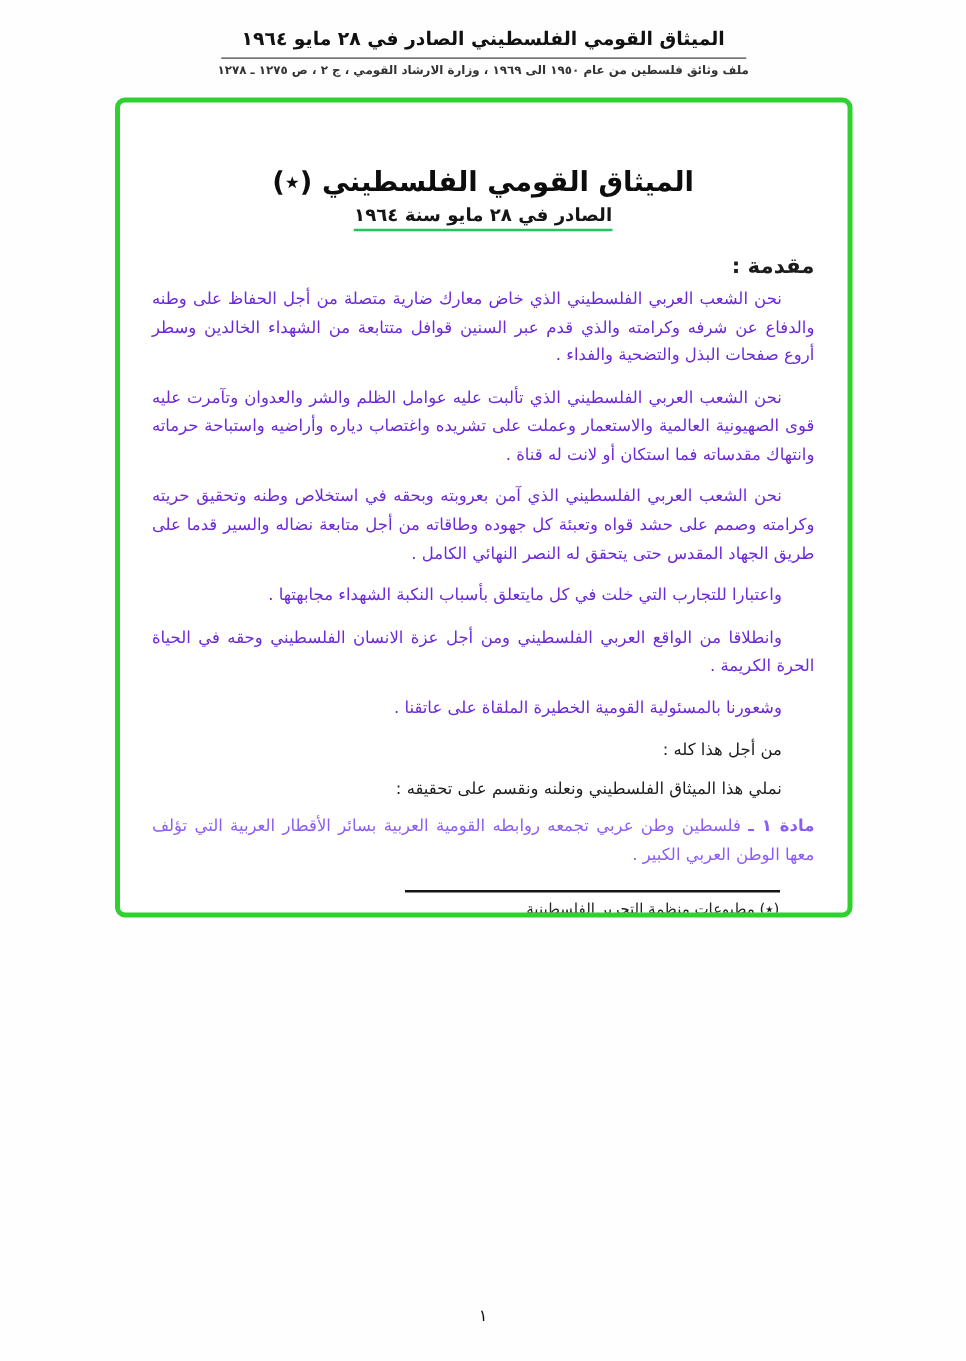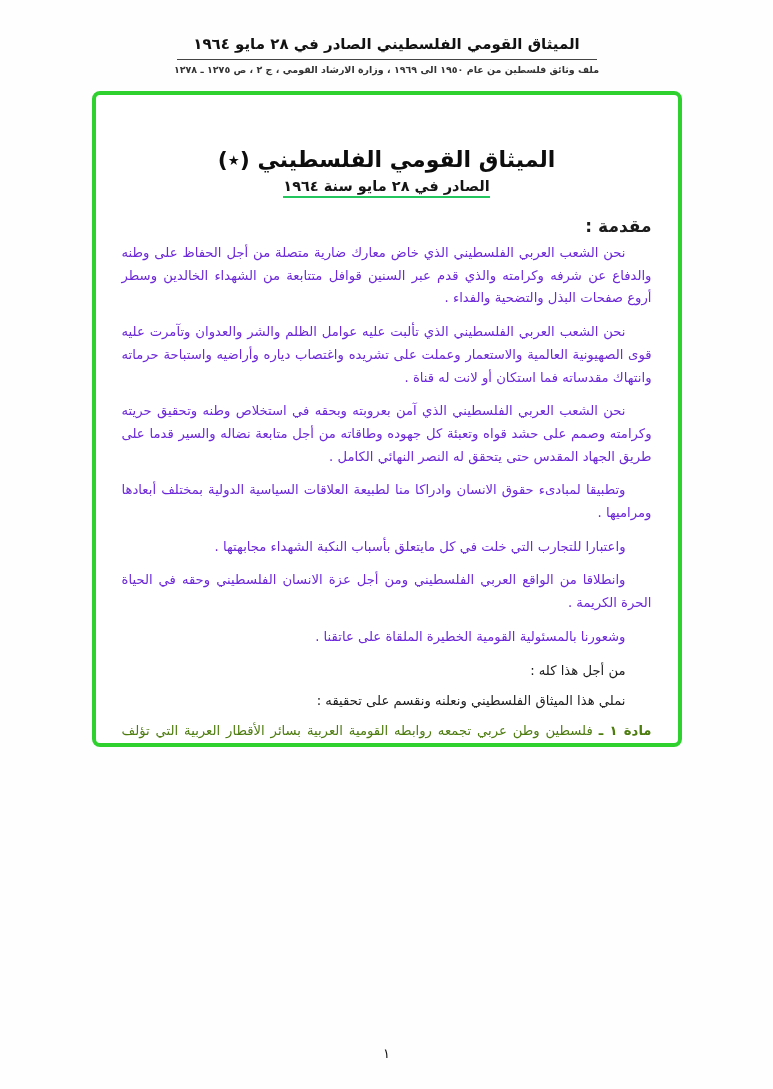--- a/index.html
+++ b/index.html
@@ -14,21 +14,21 @@
     direction: rtl;
   }
   .page {
     position: relative;
     width: 773px;
     height: 1089px;
     background: #fefefe;
     overflow: hidden;
   }
   .top-header {
-    padding-top: 35px;
+    padding-top: 22px;
     text-align: center;
   }
   .top-header .hdr-title {
     font-size: 15px;
     font-weight: bold;
     color: #111;
     letter-spacing: 0.2px;
   }
   .top-header .hdr-rule {
     width: 420px;
@@ -92,21 +92,21 @@
     margin: 0 0 8px 0;
     text-indent: 26px;
     text-align: right;
   }
   .article {
     font-size: 13.2px;
     line-height: 1.72;
     text-align: justify;
     text-align-last: right;
     margin: 6px 0 12px 0;
-    color: #4d7c0f;
+    color: #8b5cf6;
   }
   .article .article-label {
     font-weight: bold;
   }
   .footnote-rule {
     width: 300px;
     height: 2px;
     background: #151515;
     margin: 16px 28px 6px auto;
     margin-right: 28px;
@@ -145,21 +145,20 @@
     <div class="doc-subtitle">
       <span>الصادر في ٢٨ مايو سنة ١٩٦٤</span>
     </div>
 
     <div class="section-heading">مقدمة :</div>
 
     <div class="body-text">
       <p>نحن الشعب العربي الفلسطيني الذي خاض معارك ضارية متصلة من أجل الحفاظ على وطنه والدفاع عن شرفه وكرامته والذي قدم عبر السنين قوافل متتابعة من الشهداء الخالدين وسطر أروع صفحات البذل والتضحية والفداء .</p>
       <p>نحن الشعب العربي الفلسطيني الذي تألبت عليه عوامل الظلم والشر والعدوان وتآمرت عليه قوى الصهيونية العالمية والاستعمار وعملت على تشريده واغتصاب دياره وأراضيه واستباحة حرماته وانتهاك مقدساته فما استكان أو لانت له قناة .</p>
       <p>نحن الشعب العربي الفلسطيني الذي آمن بعروبته وبحقه في استخلاص وطنه وتحقيق حريته وكرامته وصمم على حشد قواه وتعبئة كل جهوده وطاقاته من أجل متابعة نضاله والسير قدما على طريق الجهاد المقدس حتى يتحقق له النصر النهائي الكامل .</p>
-      <p>وتطبيقا لمبادىء حقوق الانسان وادراكا منا لطبيعة العلاقات السياسية الدولية بمختلف أبعادها ومراميها .</p>
       <p>واعتبارا للتجارب التي خلت في كل مايتعلق بأسباب النكبة الشهداء مجابهتها .</p>
       <p>وانطلاقا من الواقع العربي الفلسطيني ومن أجل عزة الانسان الفلسطيني وحقه في الحياة الحرة الكريمة .</p>
       <p>وشعورنا بالمسئولية القومية الخطيرة الملقاة على عاتقنا .</p>
     </div>
 
     <div>
       <div class="closing-line">من أجل هذا كله :</div>
       <div class="closing-line">نملي هذا الميثاق الفلسطيني ونعلنه ونقسم على تحقيقه :</div>
     </div>
 

